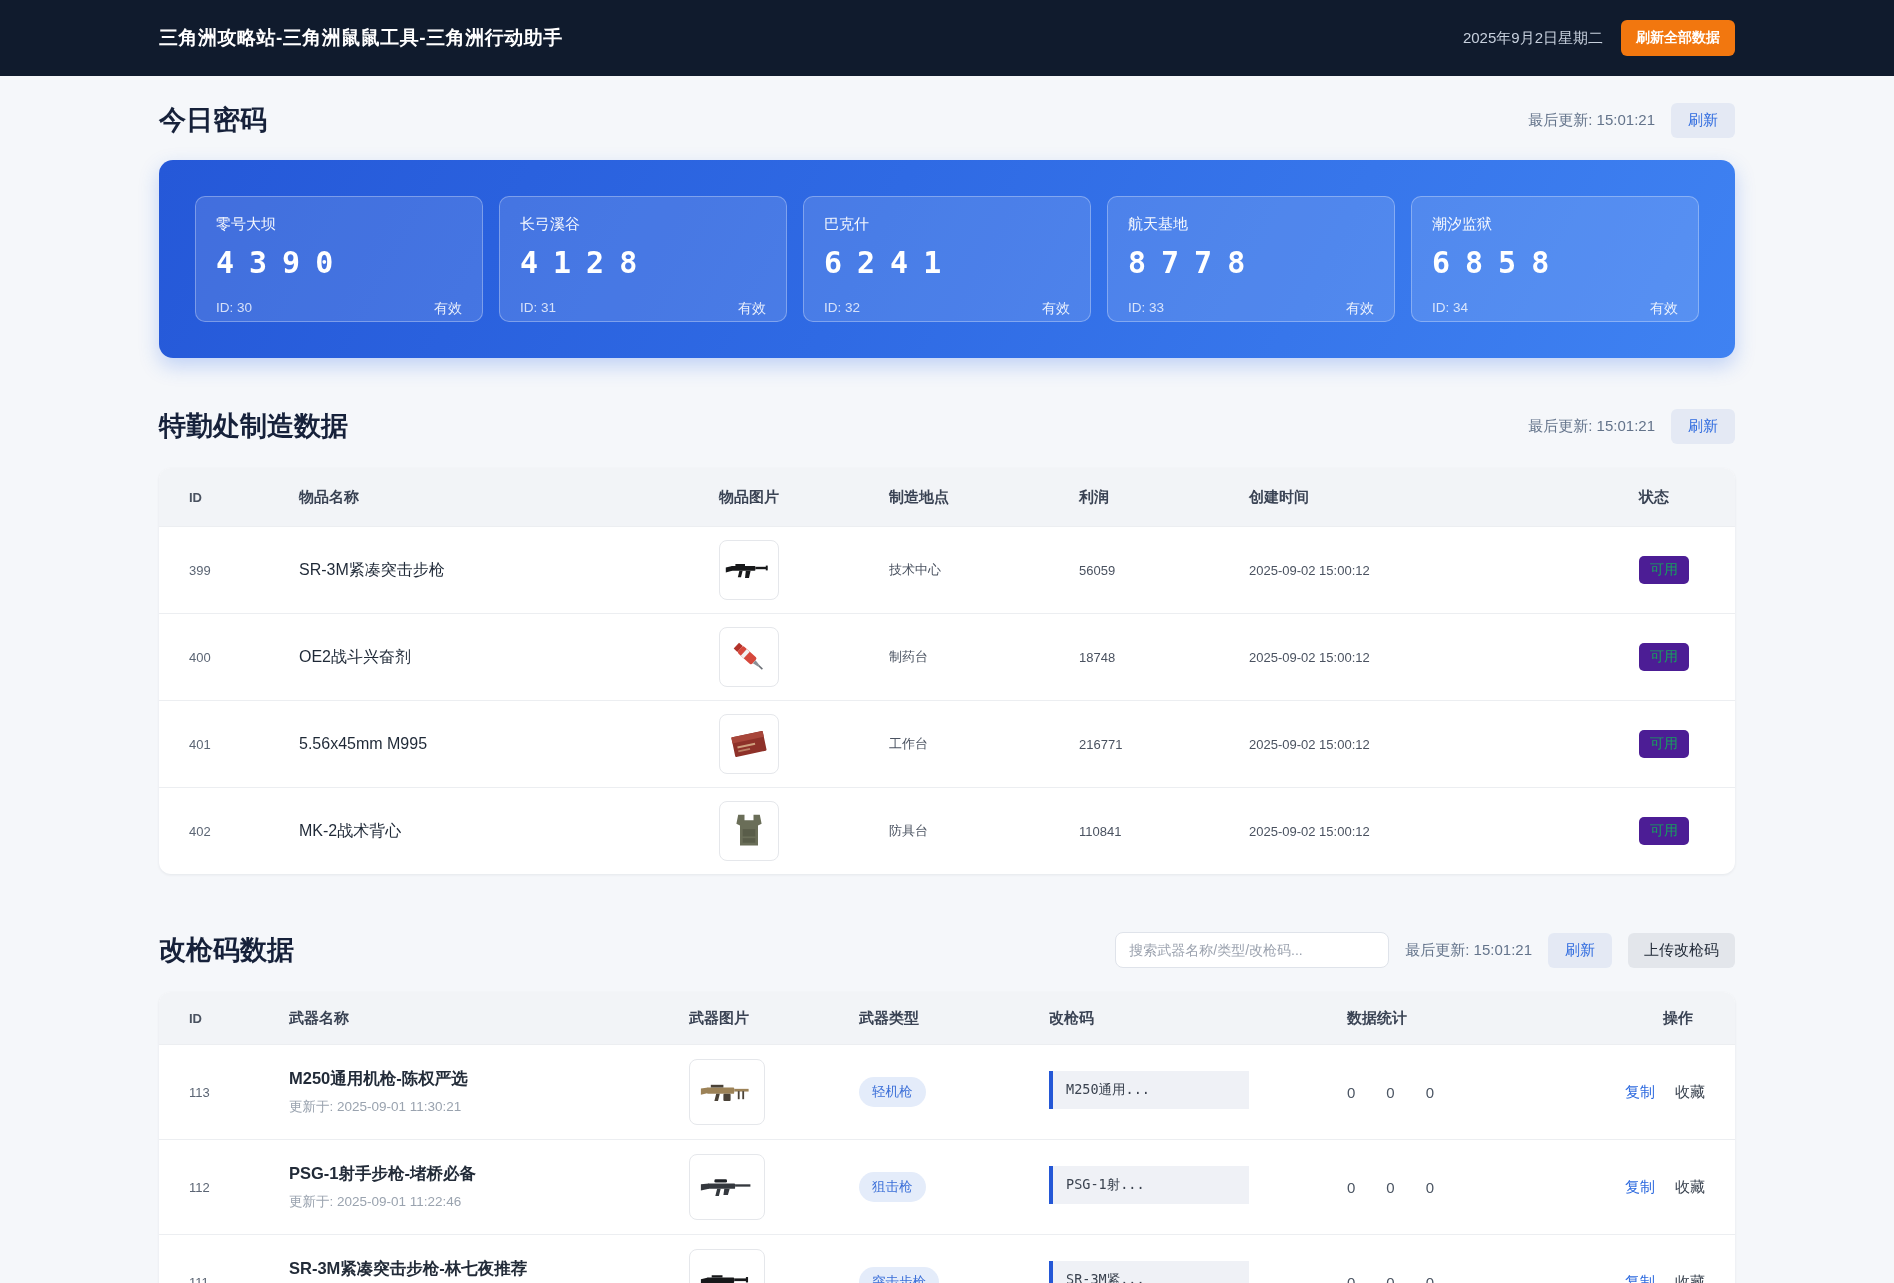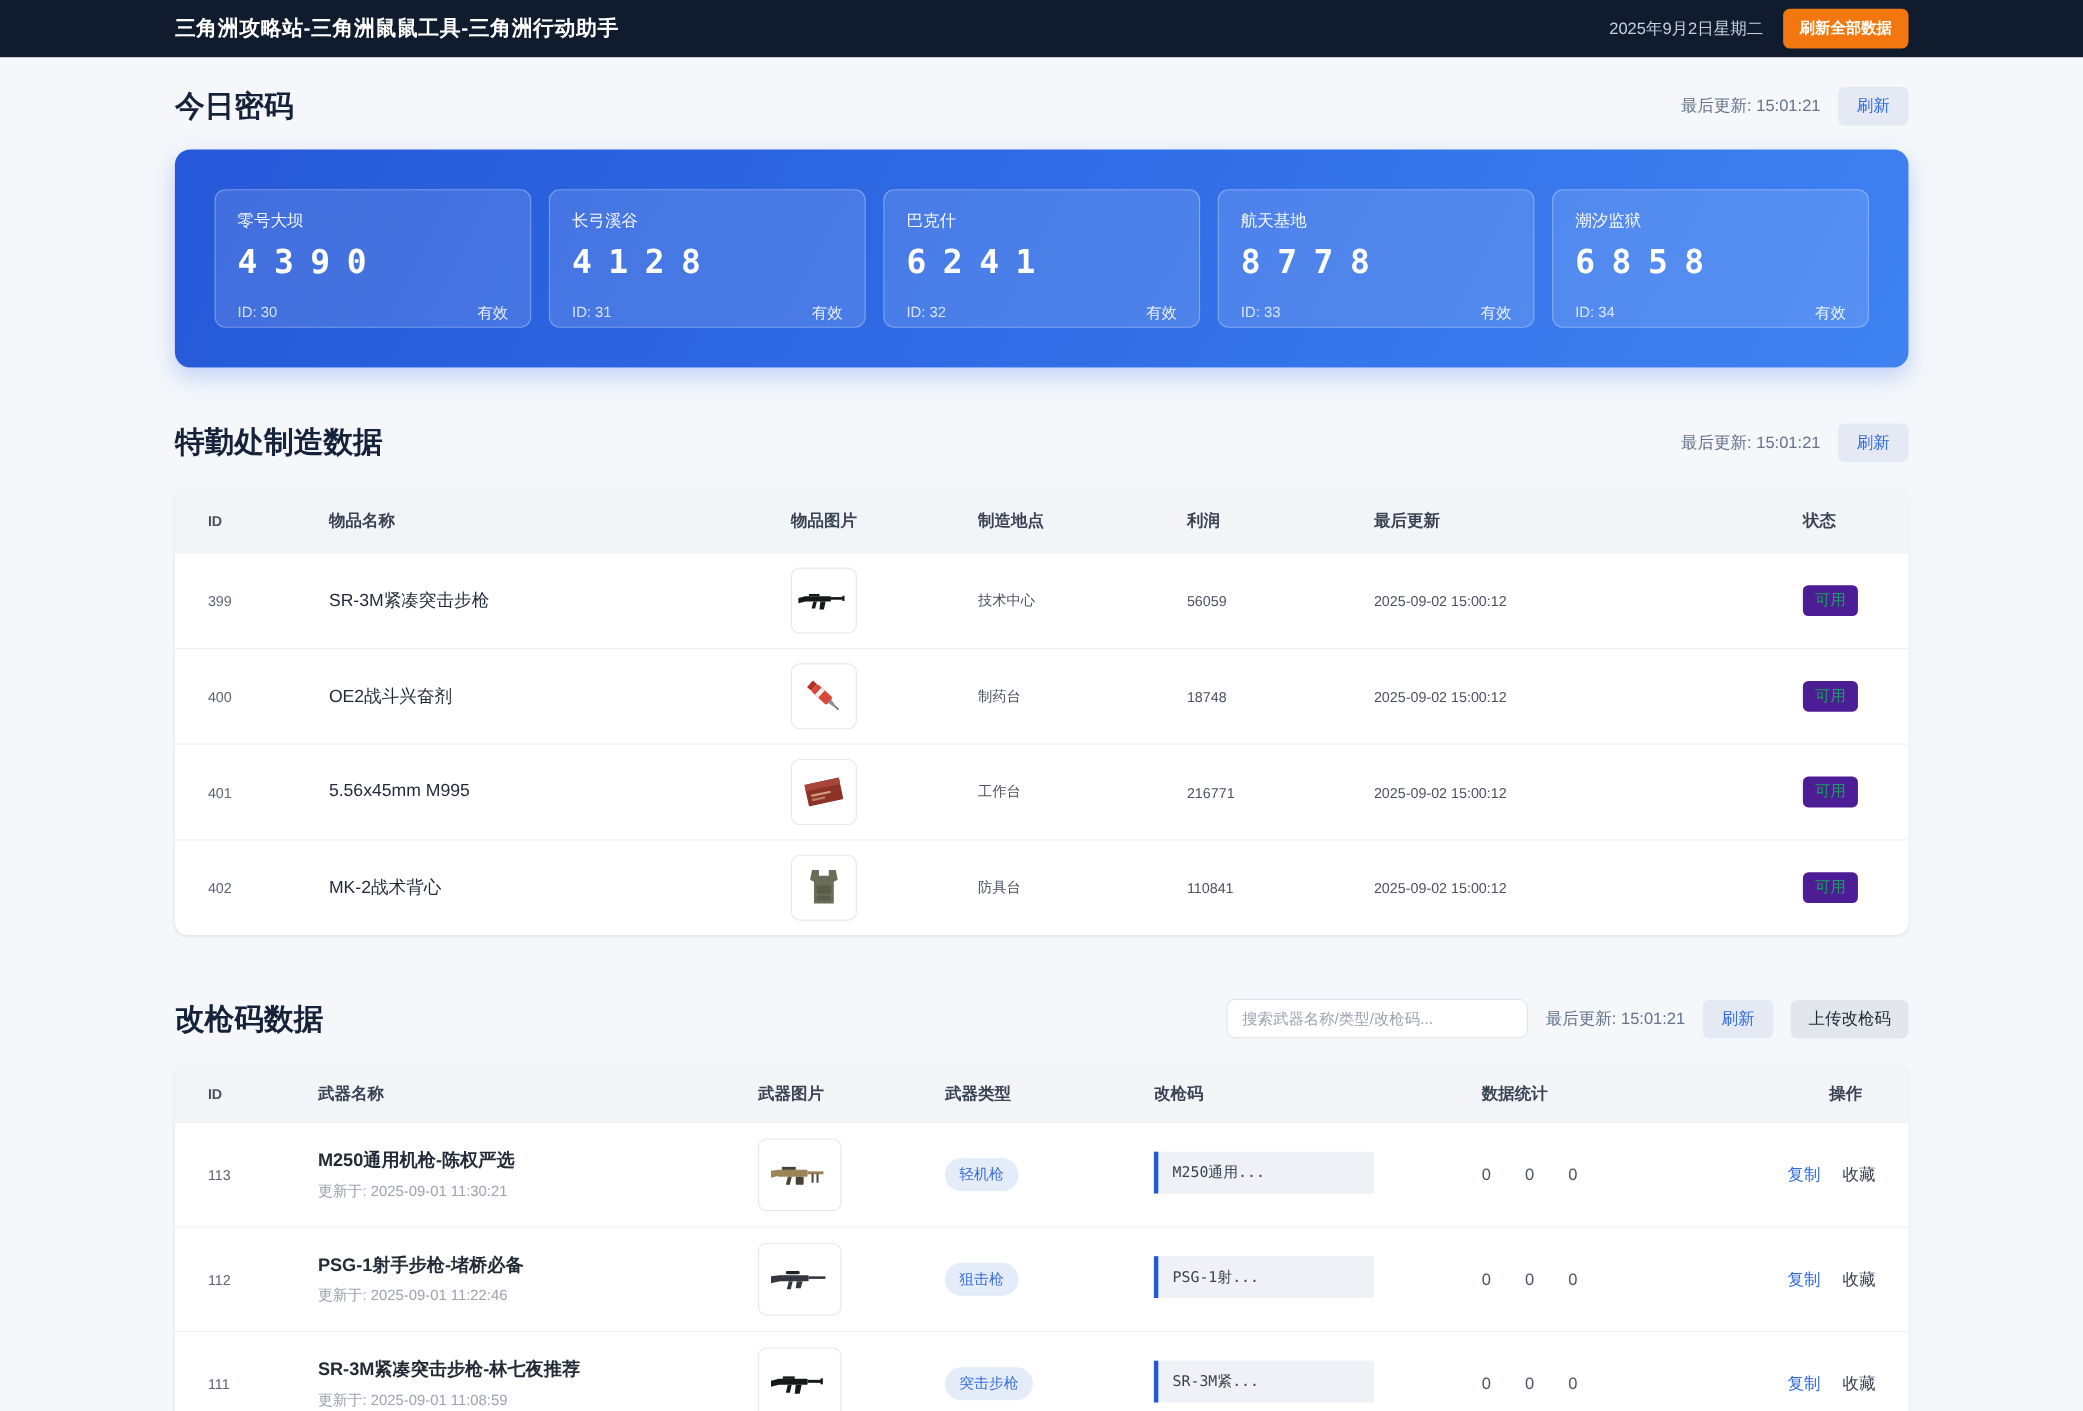--- a/index.html
+++ b/index.html
@@ -1,19 +1,19 @@
 <!DOCTYPE html>
 <html><head>
 <meta charset="utf-8">
 <style>
   html,body{margin:0;padding:0;width:1894px;height:1283px;overflow:hidden;background:#f5f7fa;
     font-family:"Liberation Sans","DejaVu Sans",sans-serif;color:#1f2937;}
   .container{width:1576px;margin:0 auto;}
   
-  .topbar{height:52px;background:#101b2d;display:flex;align-items:center;}
+  .topbar{height:76px;background:#101b2d;display:flex;align-items:center;}
   .topbar-inner{width:1576px;margin:0 auto;display:flex;align-items:center;justify-content:space-between;}
   .app-title{color:#ffffff;font-size:19px;font-weight:700;letter-spacing:.5px;}
   .topbar-right{display:flex;align-items:center;gap:18px;}
   .topbar-date{color:#c7d0dd;font-size:15px;}
   .btn-orange{background:#f2770f;color:#fff;border:none;font-size:14px;font-weight:600;
     padding:9px 15px;border-radius:6px;cursor:pointer;font-family:inherit;}
   
   .section-head{display:flex;align-items:center;justify-content:space-between;height:48px;}
   .section-title{font-size:27px;font-weight:800;color:#16213a;}
   .head-right{display:flex;align-items:center;gap:16px;}
@@ -145,21 +145,21 @@
     </div>
   </div>
 
   <div class="card-table">
     <div class="t-head t1-grid">
       <div class="c first">ID</div>
       <div>物品名称</div>
       <div>物品图片</div>
       <div>制造地点</div>
       <div>利润</div>
-      <div>最后更新</div>
+      <div>创建时间</div>
       <div>状态</div>
     </div>
 
     <div class="t1-row t1-grid">
       <div class="c id first">399</div>
       <div class="c name">SR-3M紧凑突击步枪</div>
       <div>
           <div class="thumb">
         <svg viewBox="0 0 60 28" width="48" height="24" style="color:#17181a">
               <g fill="currentColor">

